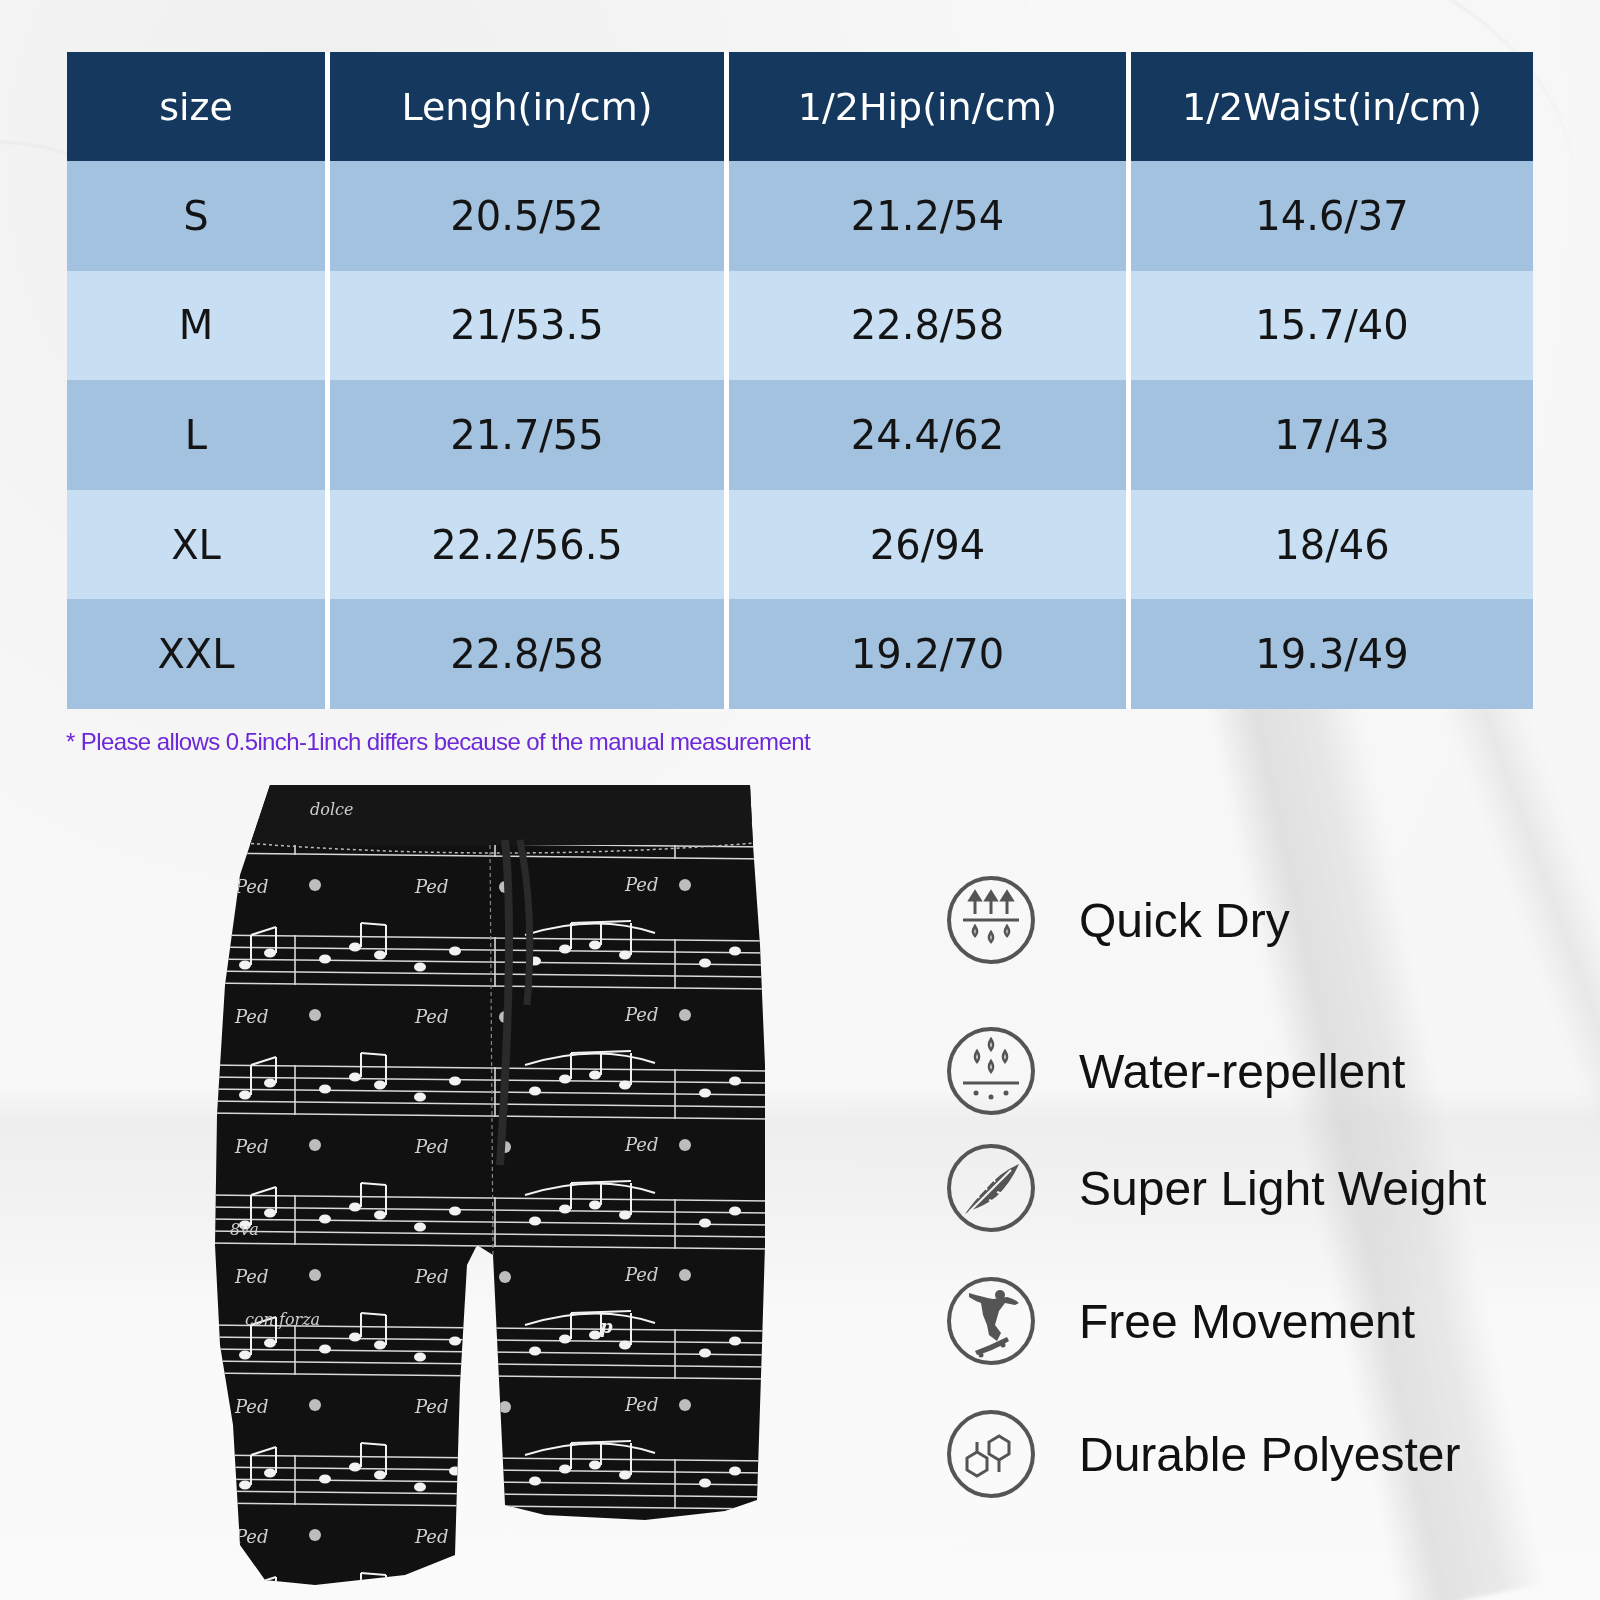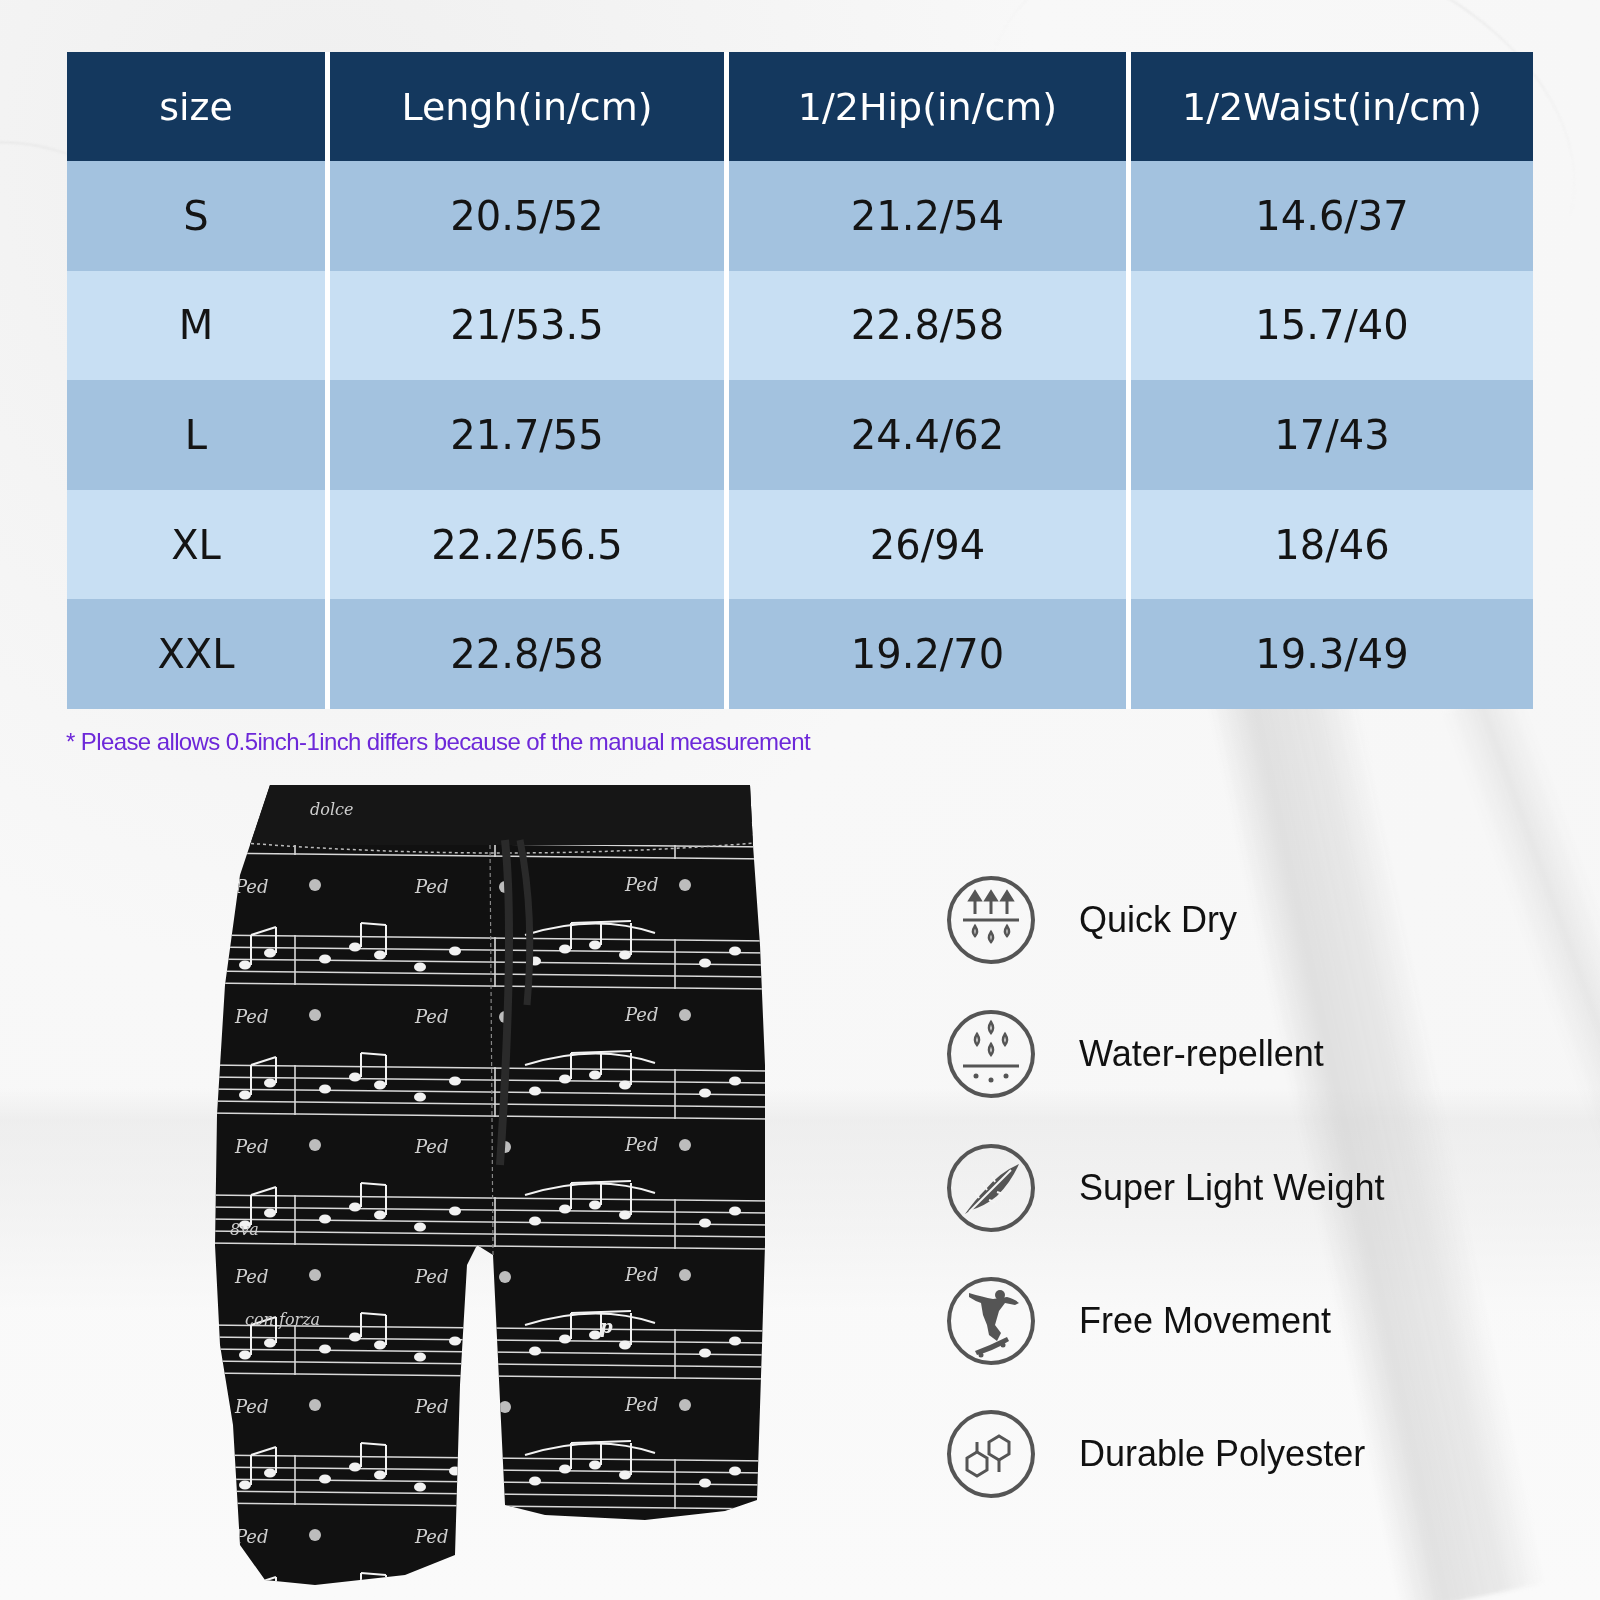--- a/index.html
+++ b/index.html
@@ -64,21 +64,21 @@
   
   .features { position: absolute; left: 945px; top: 873px; }
   .feature {
     position: absolute; left: 0; height: 94px; width: 560px;
     display: flex; align-items: center;
   }
   .feature-icon {
     width: 92px; height: 92px; flex: 0 0 92px;
   }
   .feature-label {
-    margin-left: 42px; font-size: 36px; color: #111;
+    margin-left: 42px; font-size: 48px; color: #111;
     font-family: "Liberation Sans", sans-serif;
   }
 </style>
 </head>
 <body>
 
 <div class="bg"></div>
 <div class="palm-trunk"></div>
 <div class="palm-trunk2"></div>
 <div class="frond" style="left:980px;top:-60px;width:600px;height:400px;transform:rotate(15deg);"></div>
@@ -230,21 +230,21 @@
       </g>
       <g fill="none" stroke="#555" stroke-width="2.5">
         <path d="M30,52 Q26,58 30,62 Q34,58 30,52 Z"></path>
         <path d="M46,58 Q42,64 46,68 Q50,64 46,58 Z"></path>
         <path d="M62,52 Q58,58 62,62 Q66,58 62,52 Z"></path>
       </g>
     </svg>
     <span class="feature-label">Quick Dry</span>
   </div>
 
-  <div class="feature" style="top:134px;">
+  <div class="feature" style="top:151px;">
     <svg class="feature-icon" viewBox="0 0 92 92">
       <circle cx="46" cy="46" r="42" fill="none" stroke="#555" stroke-width="4"></circle>
       <g fill="none" stroke="#555" stroke-width="2.5">
         <path d="M46,14 Q42,20 46,25 Q50,20 46,14 Z"></path>
         <path d="M32,26 Q28,32 32,37 Q36,32 32,26 Z"></path>
         <path d="M60,26 Q56,32 60,37 Q64,32 60,26 Z"></path>
         <path d="M46,36 Q42,42 46,47 Q50,42 46,36 Z"></path>
       </g>
       <line x1="18" y1="58" x2="74" y2="58" stroke="#555" stroke-width="3"></line>
       <g fill="#555">

